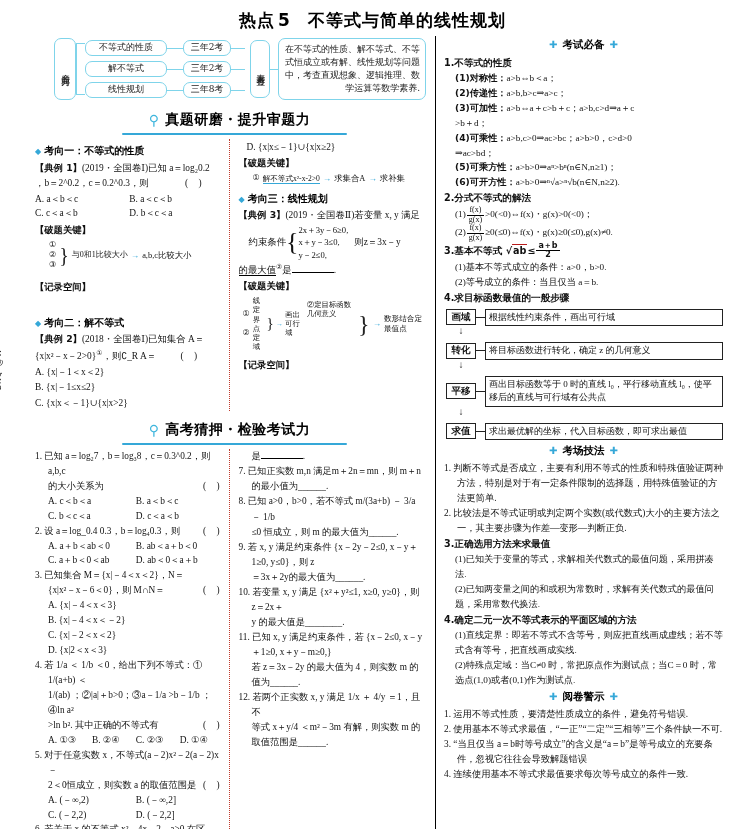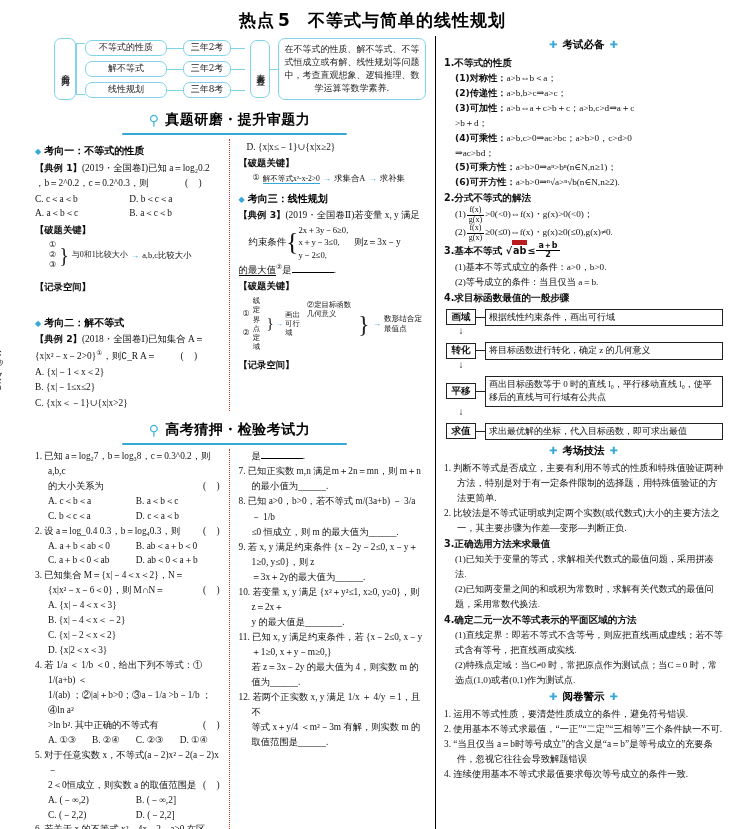--- a/index.html
+++ b/index.html
@@ -59,21 +59,21 @@
     font-family:"DejaVu Serif","Liberation Serif",serif;
   }
   .bx-vert { writing-mode: vertical-rl; text-orientation: upright; letter-spacing:1px; }
   .flow-dir { width:22px; height:62px; display:flex; align-items:center; justify-content:center; }
   .conn { height:1px; background:#7fd4ea; }
   .row3 { display:flex; flex-direction:column; gap:5px; }
   .row3 .rw { display:flex; align-items:center; }
   .topic-bx { width:82px; height:16px; display:flex; align-items:center; justify-content:center; }
   .freq-bx { width:48px; height:16px; display:flex; align-items:center; justify-content:center; }
   .lit-bx { width:20px; height:58px; display:flex; align-items:center; justify-content:center; }
-  .desc-bx { width:148px; font-size:9px; text-align:center; padding:4px 5px; line-height:1.45; }
+  .desc-bx { width:148px; font-size:9px; text-align:right; padding:4px 5px; line-height:1.45; }
 
   
   .tree {
     width:9px; height:52px;
     border-left:1px solid #7fd4ea;
     border-top:1px solid #7fd4ea;
     border-bottom:1px solid #7fd4ea;
   }
 
   
@@ -154,21 +154,21 @@
   }
   .step-dash { width:9px; display:flex; align-items:center; }
   .step-dash i { display:block; height:1px; background:#222; width:100%; }
   .step-body {
     border:1px solid #222; font-size:9px; line-height:1.5;
     padding:1px 3px; flex:1;
   }
   .arrow-down { width:30px; text-align:center; font-size:10px; line-height:1; color:#222; margin:0; height:14px;}
   .arrow-down span { display:inline-block; transform:translateY(-2px); }
 
-  .sqrt { border-top:5px solid #b91c1c; padding:0 1px; }
+  .sqrt { border-top:1px solid #b91c1c; padding:0 1px; }
 </style>
 </head>
 <body>
 
 <div class="page">
 
   <div class="side-code">2KQ-@W</div>
 
   <div class="main-title">
     <span>热点</span><span class="num">5</span><span class="sep"></span><span>不等式与简单的线性规划</span>
@@ -225,26 +225,26 @@
             <span class="dia">◆</span><span>考向一：不等式的性质</span>
           </div>
           <div class="mline">
             <span class="bold-br">【典例 1】</span><span class="wavy">(2019・全国卷Ⅰ)已知 a＝log₂0.2</span>
           </div>
           <div class="mline">
             <span class="wavy">，b＝2^0.2，c＝0.2^0.3，则</span>
             <span style="margin-left:34px" class="paren">(    )</span>
           </div>
           <div class="opt-row">
+            <span>A. a＜b＜c</span>
+            <span>B. a＜c＜b</span>
+          </div>
+          <div class="opt-row">
             <span>C. c＜a＜b</span>
             <span>D. b＜c＜a</span>
-          </div>
-          <div class="opt-row">
-            <span>A. a＜b＜c</span>
-            <span>B. a＜c＜b</span>
           </div>
           <div class="bold-br" style="margin-top:2px">【破题关键】</div>
 
           <div class="mini">
             <span style="display:inline-flex;flex-direction:column;font-size:7.5px;line-height:1.25">
               <span class="circ">①</span>
               <span class="circ">②</span>
               <span class="circ">③</span>
             </span>
             <span class="cbrace">}</span>

